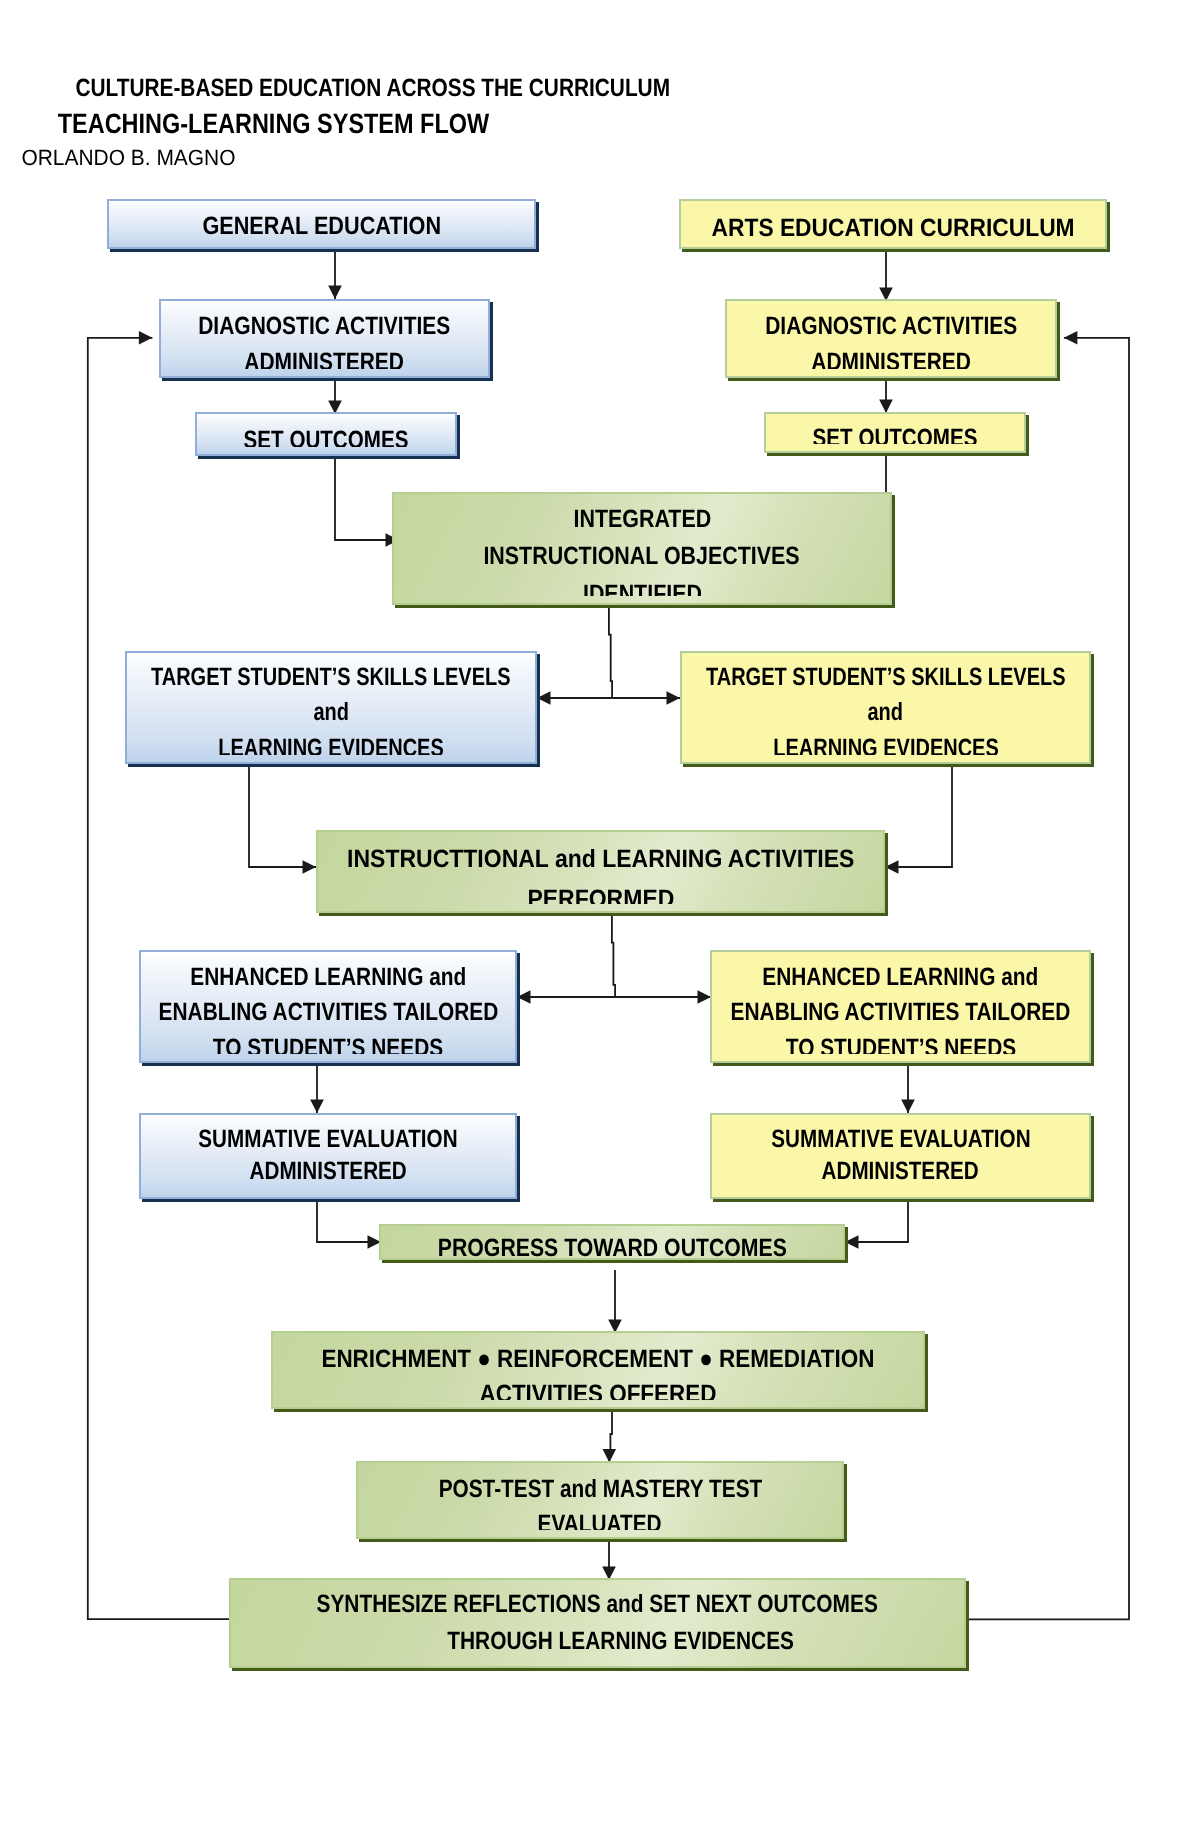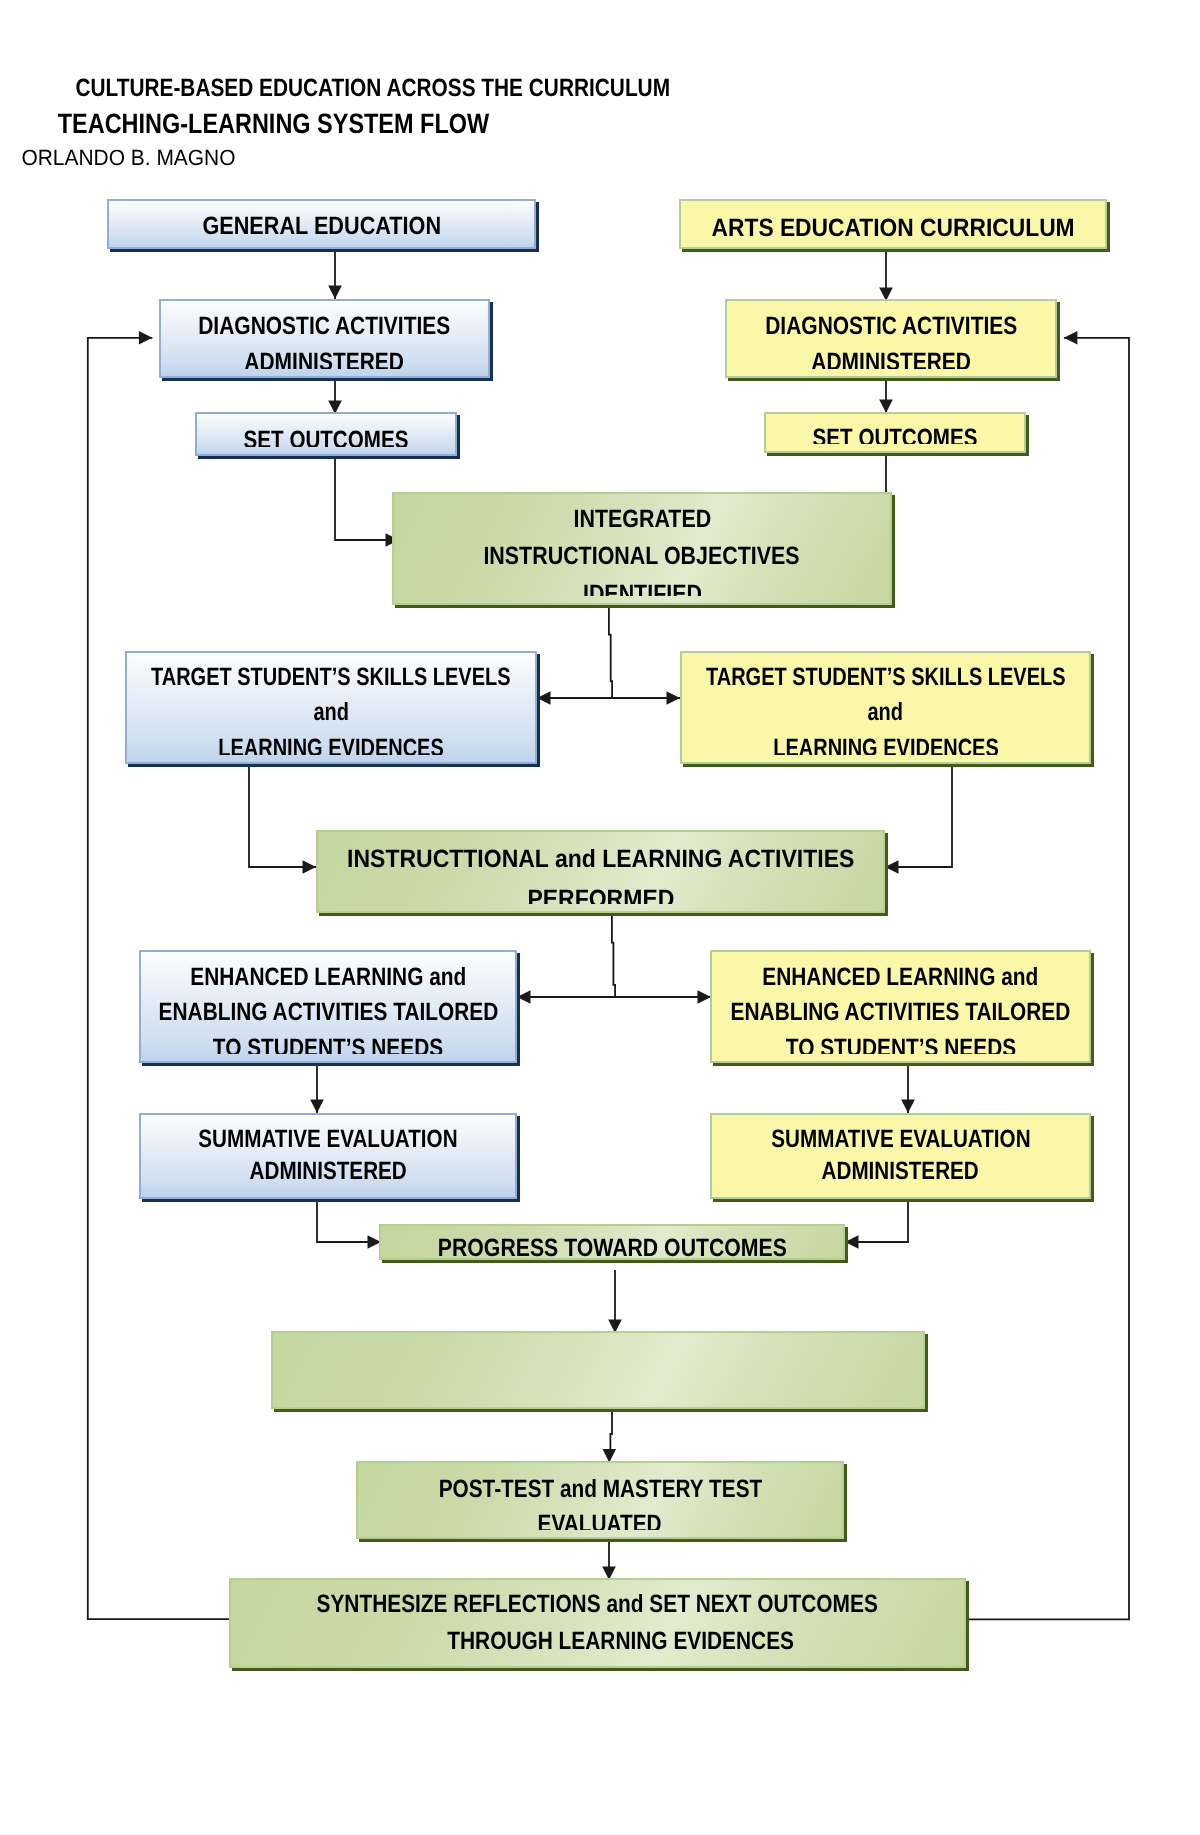--- a/index.html
+++ b/index.html
@@ -296,20 +296,26 @@
       </div>
       <div class="node green" style="left: 379px; top: 1224px; width: 466px; height: 36px;">
         <div class="lines" style="top: 4.35px; height: 31.05px; overflow: hidden;">
           <span class="ln" style="line-height: 37.5px; height: 37.5px;">
             <i style="transform: scaleX(0.85);">PROGRESS TOWARD OUTCOMES</i>
           </span>
         </div>
       </div>
       <div class="node green" style="left: 271px; top: 1331px; width: 654px; height: 78px;">
         <div class="lines" style="top: 8.55px; height: 58.85px; overflow: hidden;">
+          <span class="ln" style="line-height: 35.5px; height: 35.5px;">
+            <i style="transform: scaleX(0.898);">ENRICHMENT ● REINFORCEMENT ● REMEDIATION</i>
+          </span>
+          <span class="ln" style="line-height: 35.5px; height: 35.5px;">
+            <i style="transform: scaleX(0.898);">ACTIVITIES OFFERED</i>
+          </span>
         </div>
       </div>
       <div class="node green" style="left: 356px; top: 1461px; width: 488px; height: 78px;">
         <div class="lines" style="top: 8.65px; height: 58.75px; overflow: hidden;">
           <span class="ln" style="line-height: 35.1px; height: 35.1px;">
             <i style="transform: scaleX(0.832);">POST-TEST and MASTERY TEST</i>
           </span>
           <span class="ln" style="line-height: 35.1px; height: 35.1px;">
             <i style="transform: scaleX(0.832);">EVALUATED</i>
           </span>

